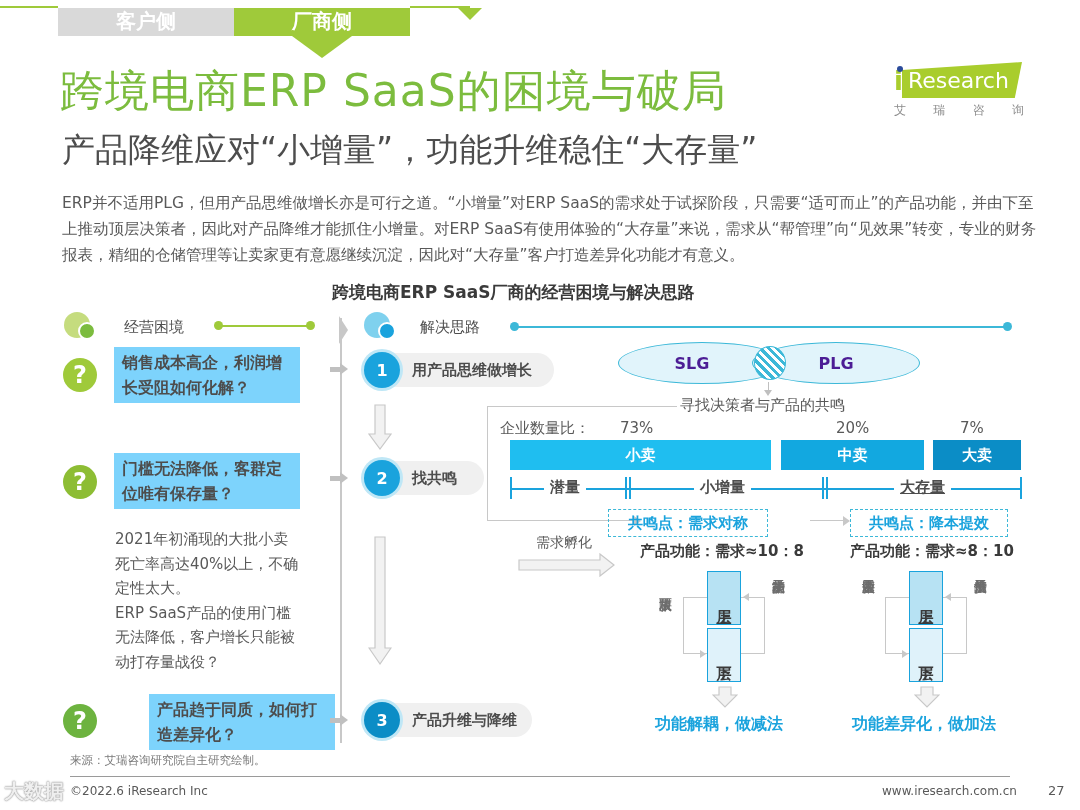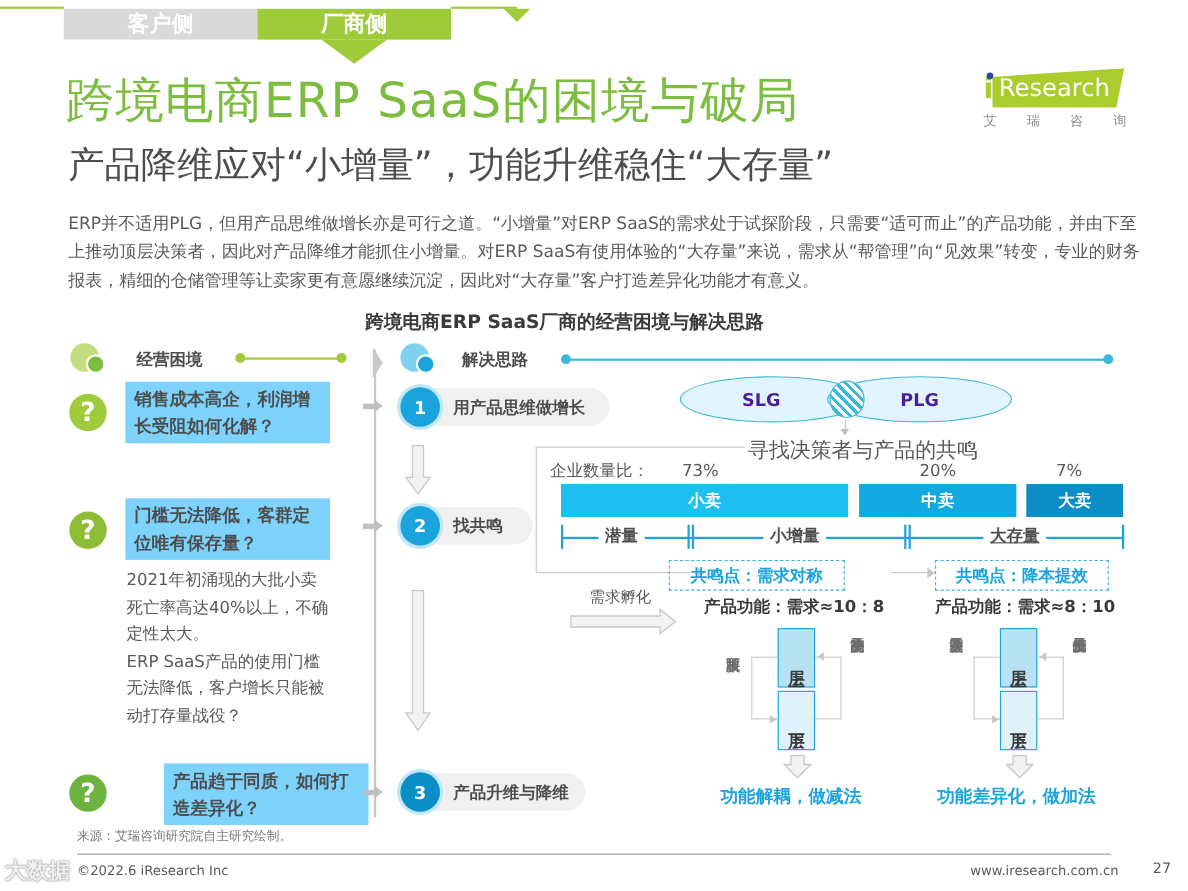--- a/index.html
+++ b/index.html
@@ -27,21 +27,21 @@
   .logo-cn { position: absolute; left: 0; top: 44px; width: 130px; display: flex; justify-content: space-between; font-size: 12px; color: #8c8c8c; }
 
   .intro { position: absolute; left: 62px; top: 190px; width: 980px; font-size: 15.5px; line-height: 26px; color: #595959; }
 
   .chart-title { position: absolute; left: 332px; top: 281px; font-size: 17px; font-weight: bold; color: #3a3a3a; white-space: nowrap; }
 
   
   .sec-icon { position: absolute; width: 34px; height: 28px; }
   .sec-icon .big { position: absolute; left: 0; top: 0; width: 26px; height: 26px; border-radius: 50%; }
   .sec-icon .small { position: absolute; left: 14px; top: 10px; width: 18px; height: 18px; border-radius: 50%; border: 2px solid #fff; }
-  .sec-label { position: absolute; font-size: 15px; font-weight: bold; color: #4d4d4d; }
+  .sec-label { position: absolute; font-size: 15px; font-weight: normal; color: #4d4d4d; }
 
   .qmark { position: absolute; width: 34px; height: 34px; border-radius: 50%; background: #8dbd34; color: #fff; font-size: 24px; font-weight: bold; display: flex; align-items: center; justify-content: center; }
   .qbox { position: absolute; background: #7dd3fc; font-size: 16px; font-weight: bold; color: #4d4d4d; line-height: 25px; padding: 3px 8px; }
   .q-detail { position: absolute; left: 115px; top: 515px; width: 185px; font-size: 15px; line-height: 24.5px; color: #595959; }
 
   .vline { position: absolute; left: 340px; top: 318px; width: 2px; height: 425px; background: #c8c8c8; }
   .vline-tri { position: absolute; left: 339px; top: 316px; width: 0; height: 0; border-top: 14px solid transparent; border-bottom: 14px solid transparent; border-left: 9px solid #c8c8c8; }
   .small-arrow { position: absolute; width: 18px; height: 10px; }
   .small-arrow .shaft { position: absolute; left: 0; top: 3px; width: 11px; height: 5px; background: #c0c0c0; }
   .small-arrow .head { position: absolute; left: 10px; top: -1px; width: 0; height: 0; border-top: 6px solid transparent; border-bottom: 6px solid transparent; border-left: 8px solid #c0c0c0; }
@@ -49,21 +49,21 @@
   
   .step { position: absolute; height: 34px; background: #f0f0f0; border-radius: 17px; display: flex; align-items: center; }
   .step-num { position: absolute; left: 0; top: -1px; width: 36px; height: 36px; border-radius: 50%; background: #1aa3dd; color: #fff; font-weight: bold; font-size: 16px; display: flex; align-items: center; justify-content: center; box-shadow: 0 0 0 3px #bfe7f6; }
   .step-label { position: absolute; left: 48px; top: 8px; font-size: 15px; font-weight: bold; color: #4d4d4d; white-space: nowrap; }
 
   .down-arrow-outline { position: absolute; }
 
   
   .ellipse { position: absolute; border: 1.5px solid #3cb8d8; background: rgba(215,240,250,0.75); border-radius: 50%; display: flex; align-items: center; justify-content: center; font-size: 16px; font-weight: bold; color: #4c1d95; }
   .overlap { position: absolute; left: 752px; top: 345px; width: 34px; height: 34px; border-radius: 50%; background: repeating-linear-gradient(45deg, #3cb8d8 0 3px, #ffffff 3px 6px); border: 1px solid #3cb8d8; }
-  .venn-caption { position: absolute; left: 680px; top: 396px; font-size: 19px; color: #595959; }
+  .venn-caption { position: absolute; left: 680px; top: 396px; font-size: 15px; color: #595959; }
 
   .ratio-label { position: absolute; left: 500px; top: 419px; font-size: 15px; color: #595959; }
   .pct { position: absolute; top: 419px; font-size: 15px; color: #595959; }
   .seg { position: absolute; top: 440px; height: 30px; color: #fff; font-size: 15px; font-weight: bold; display: flex; align-items: center; justify-content: center; }
 
   .range-row { position: absolute; left: 510px; top: 477px; width: 512px; height: 22px; }
   .range-line { position: absolute; top: 11px; height: 1.5px; background: #1aa3dd; }
   .tick { position: absolute; top: 0; width: 2px; height: 22px; background: #1aa3dd; }
   .range-label { position: absolute; top: 1px; font-size: 15px; font-weight: bold; color: #4d4d4d; background: #fff; padding: 0 6px; }
 
@@ -128,21 +128,21 @@
 <div class="abs" style="left:218px;top:325px;width:92px;height:2px;background:#9fca3a;"></div>
 <div class="abs" style="left:214px;top:321px;width:9px;height:9px;border-radius:50%;background:#9fca3a;"></div>
 <div class="abs" style="left:306px;top:321px;width:9px;height:9px;border-radius:50%;background:#9fca3a;"></div>
 
 <div class="qmark" style="left:63px;top:358px;background:#9fca3a;">?</div>
 <div class="qbox" style="left:114px;top:347px;width:186px;">销售成本高企，利润增长受阻如何化解？</div>
 
 <div class="qmark" style="left:63px;top:465px;background:#8dbd34;">?</div>
 <div class="qbox" style="left:114px;top:453px;width:186px;">门槛无法降低，客群定位唯有保存量？</div>
 
-<div class="q-detail" style="white-space:pre-line;">2021年初涌现的大批小卖死亡率高达40%以上，不确定性太大。
+<div class="q-detail" style="white-space:pre-line;margin-top:12px;">2021年初涌现的大批小卖死亡率高达40%以上，不确定性太大。
 ERP  SaaS产品的使用门槛无法降低，客户增长只能被动打存量战役？</div>
 
 <div class="qmark" style="left:63px;top:704px;background:#6db33f;">?</div>
 <div class="qbox" style="left:114px;top:694px;width:186px;margin-left:35px;">产品趋于同质，如何打造差异化？</div>
 
 <div class="vline"></div>
 <div class="vline-tri"></div>
 <div class="small-arrow" style="left:330px;top:364px;">
     <div class="shaft"></div>
     <div class="head"></div>

